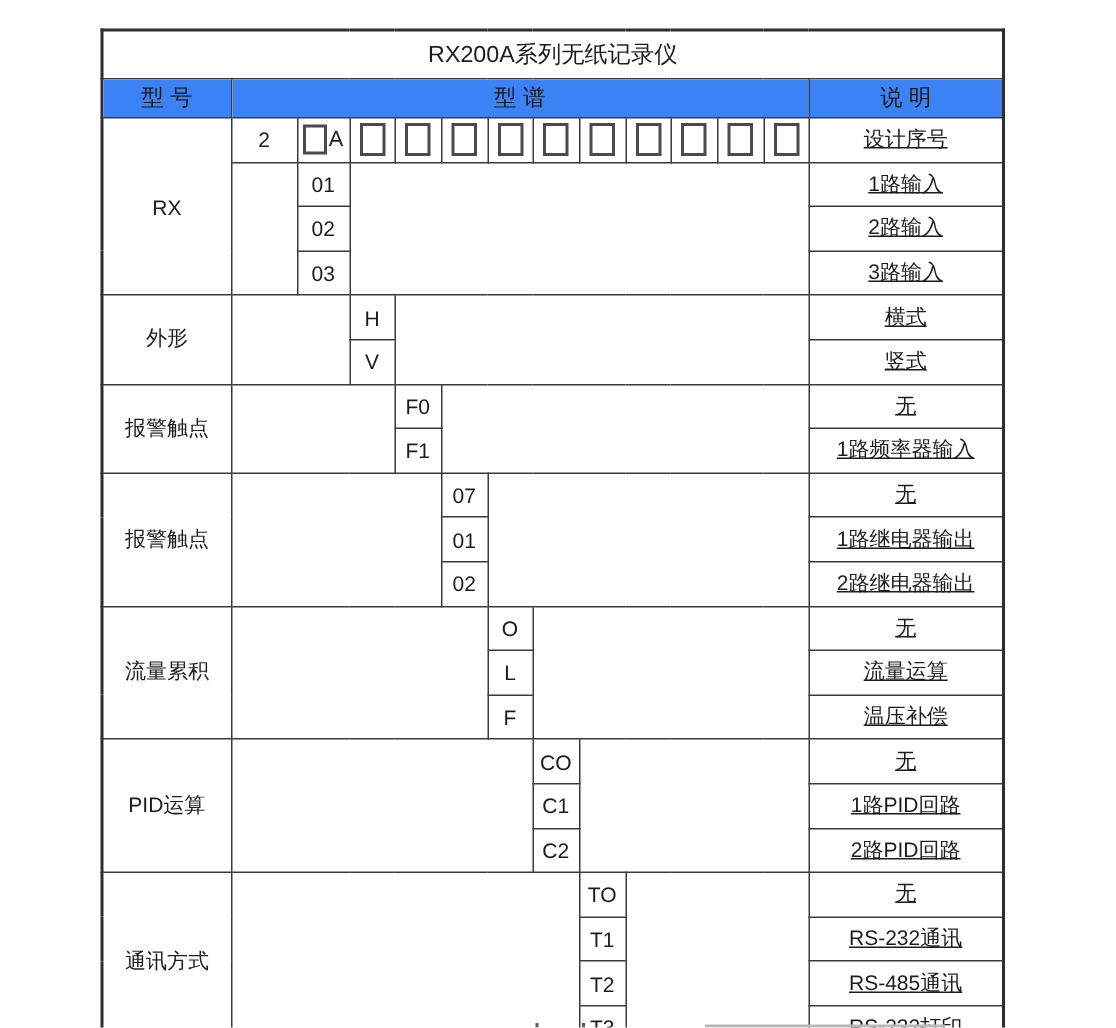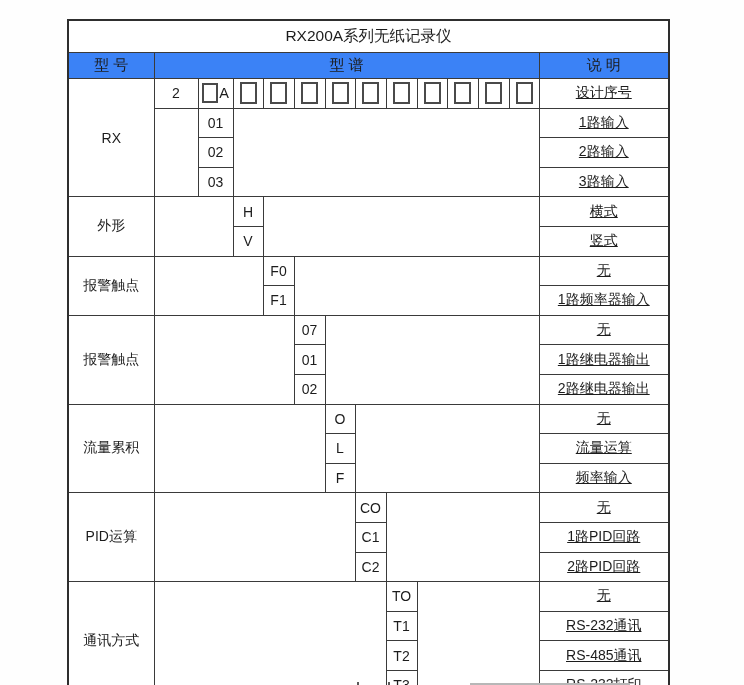--- a/index.html
+++ b/index.html
@@ -155,21 +155,21 @@
       <td class="code">O</td>
       <td colspan="6" rowspan="3"></td>
       <td class="desc">无</td>
     </tr>
     <tr class="dr">
       <td class="code">L</td>
       <td class="desc">流量运算</td>
     </tr>
     <tr class="dr">
       <td class="code">F</td>
-      <td class="desc">频率输入</td>
+      <td class="desc">温压补偿</td>
     </tr>
 
     <tr class="dr">
       <td class="model" rowspan="3">PID运算</td>
       <td colspan="6" rowspan="3"></td>
       <td class="code">CO</td>
       <td colspan="5" rowspan="3"></td>
       <td class="desc">无</td>
     </tr>
     <tr class="dr">

